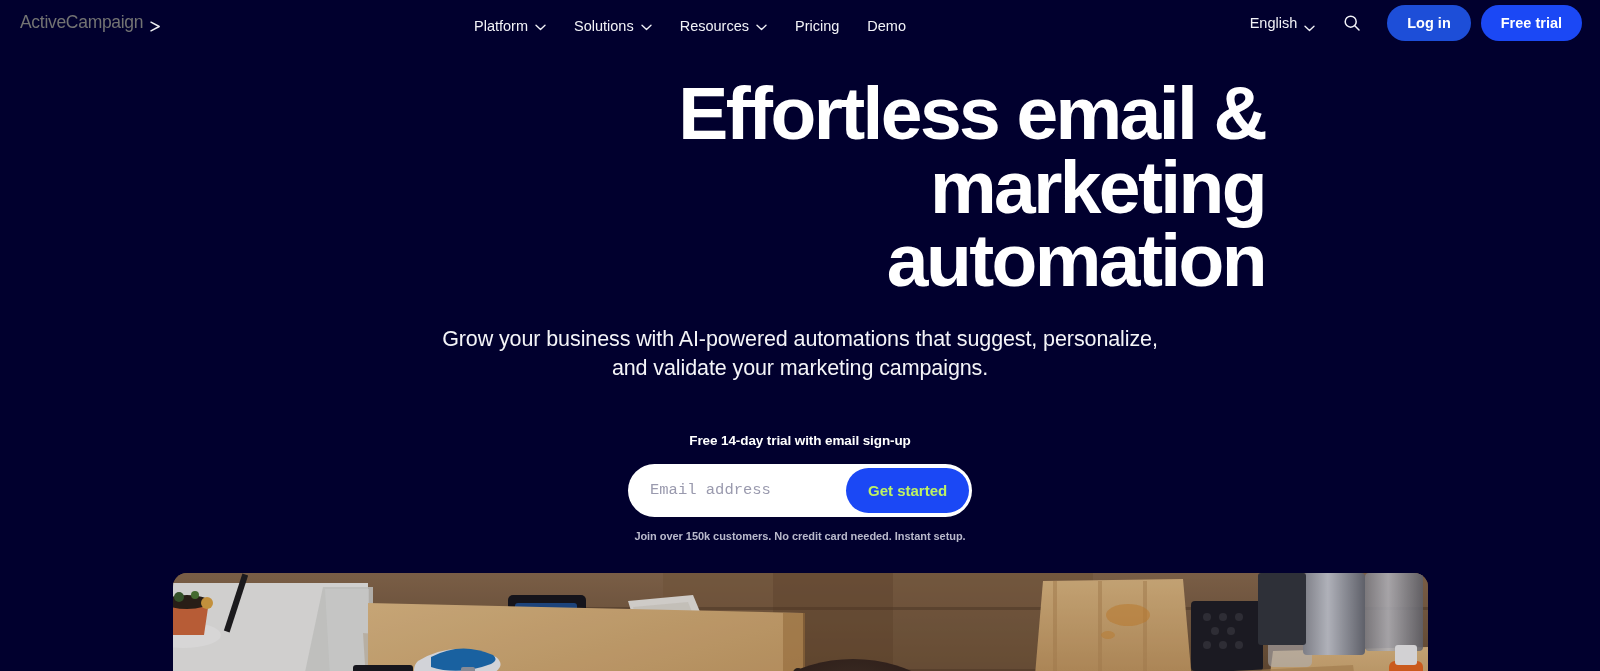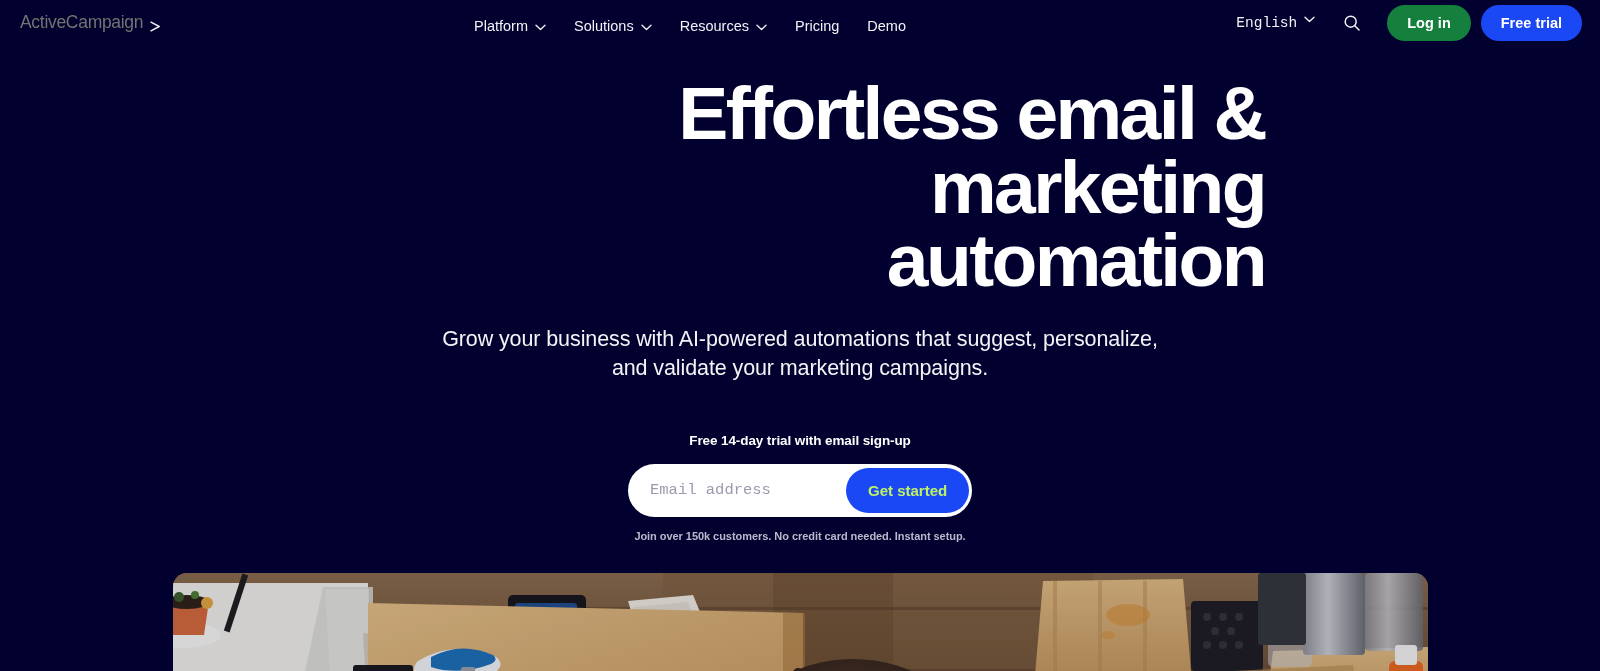--- a/index.html
+++ b/index.html
@@ -75,28 +75,27 @@
 
   .header-right {
     margin-left: auto;
     display: flex;
     align-items: center;
     gap: 0;
   }
 
   .lang-select {
     display: flex;
-    align-items: flex-start;
+    align-items: flex-end;
     gap: 7px;
     font-size: 14.5px;
     color: #F2F2F7;
     cursor: pointer;
     margin-right: 26px;
     white-space: nowrap;
-    font-family: Liberation Mono, monospace;
   }
 
   .search-btn {
     width: 22px;
     height: 22px;
     display: flex;
     align-items: center;
     justify-content: center;
     cursor: pointer;
     margin-right: 24px;
@@ -110,21 +109,21 @@
     font-weight: 700;
     color: #FFFFFF;
     cursor: pointer;
     white-space: nowrap;
     height: 36px;
     display: inline-flex;
     align-items: center;
     justify-content: center;
   }
   .btn-login {
-    background: #15803d;
+    background: #1d4ed8;
     padding: 0 20px;
     margin-right: 10px;
   }
   .btn-trial {
     background: #1B48F5;
     padding: 0 20px;
   }
 
   
   .hero {

